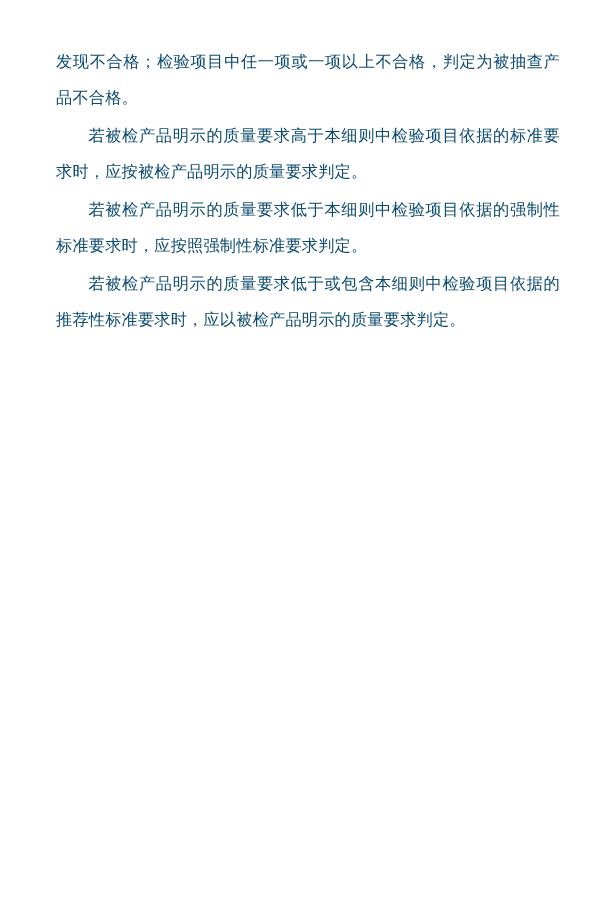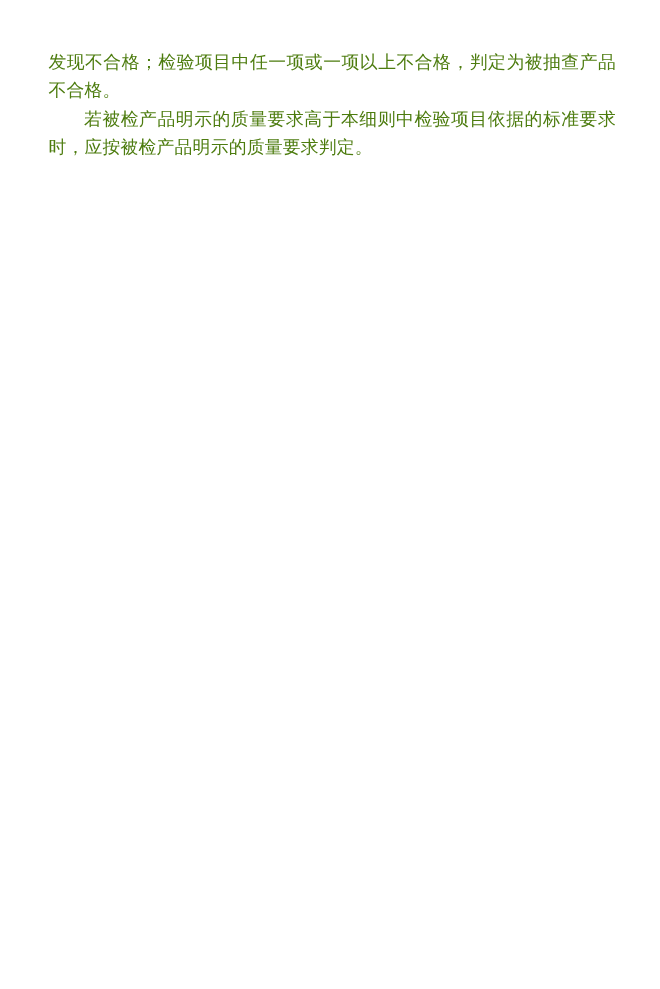--- a/index.html
+++ b/index.html
@@ -19,36 +19,38 @@
     width: 600px;
     height: 899px;
     box-sizing: border-box;
     padding: 44px 40px 40px 40px;
     background: #ffffff;
   }
   .doc-body {
     display: block;
   }
   .para {
-    margin: 0 0 2px 4px;
+    margin: 0 0 2px 16px;
     font-size: 16.2px;
-    line-height: 25px;
+    line-height: 36px;
     text-align: justify;
     text-justify: inter-ideograph;
     letter-spacing: 0.2px;
-    color: #4d7c0f;
+    color: #0c4a6e;
   }
   .para.indent {
     text-indent: 2em;
   }
   .para.noindent {
     text-indent: 0;
   }
 </style>
 </head>
 <body>
 
 <div class="page">
   <div class="doc-body">
     <p class="para noindent">发现不合格；检验项目中任一项或一项以上不合格，判定为被抽查产品不合格。</p>
     <p class="para indent">若被检产品明示的质量要求高于本细则中检验项目依据的标准要求时，应按被检产品明示的质量要求判定。</p>
+    <p class="para indent">若被检产品明示的质量要求低于本细则中检验项目依据的强制性标准要求时，应按照强制性标准要求判定。</p>
+    <p class="para indent">若被检产品明示的质量要求低于或包含本细则中检验项目依据的推荐性标准要求时，应以被检产品明示的质量要求判定。</p>
   </div>
 </div>
 
 </body></html>

